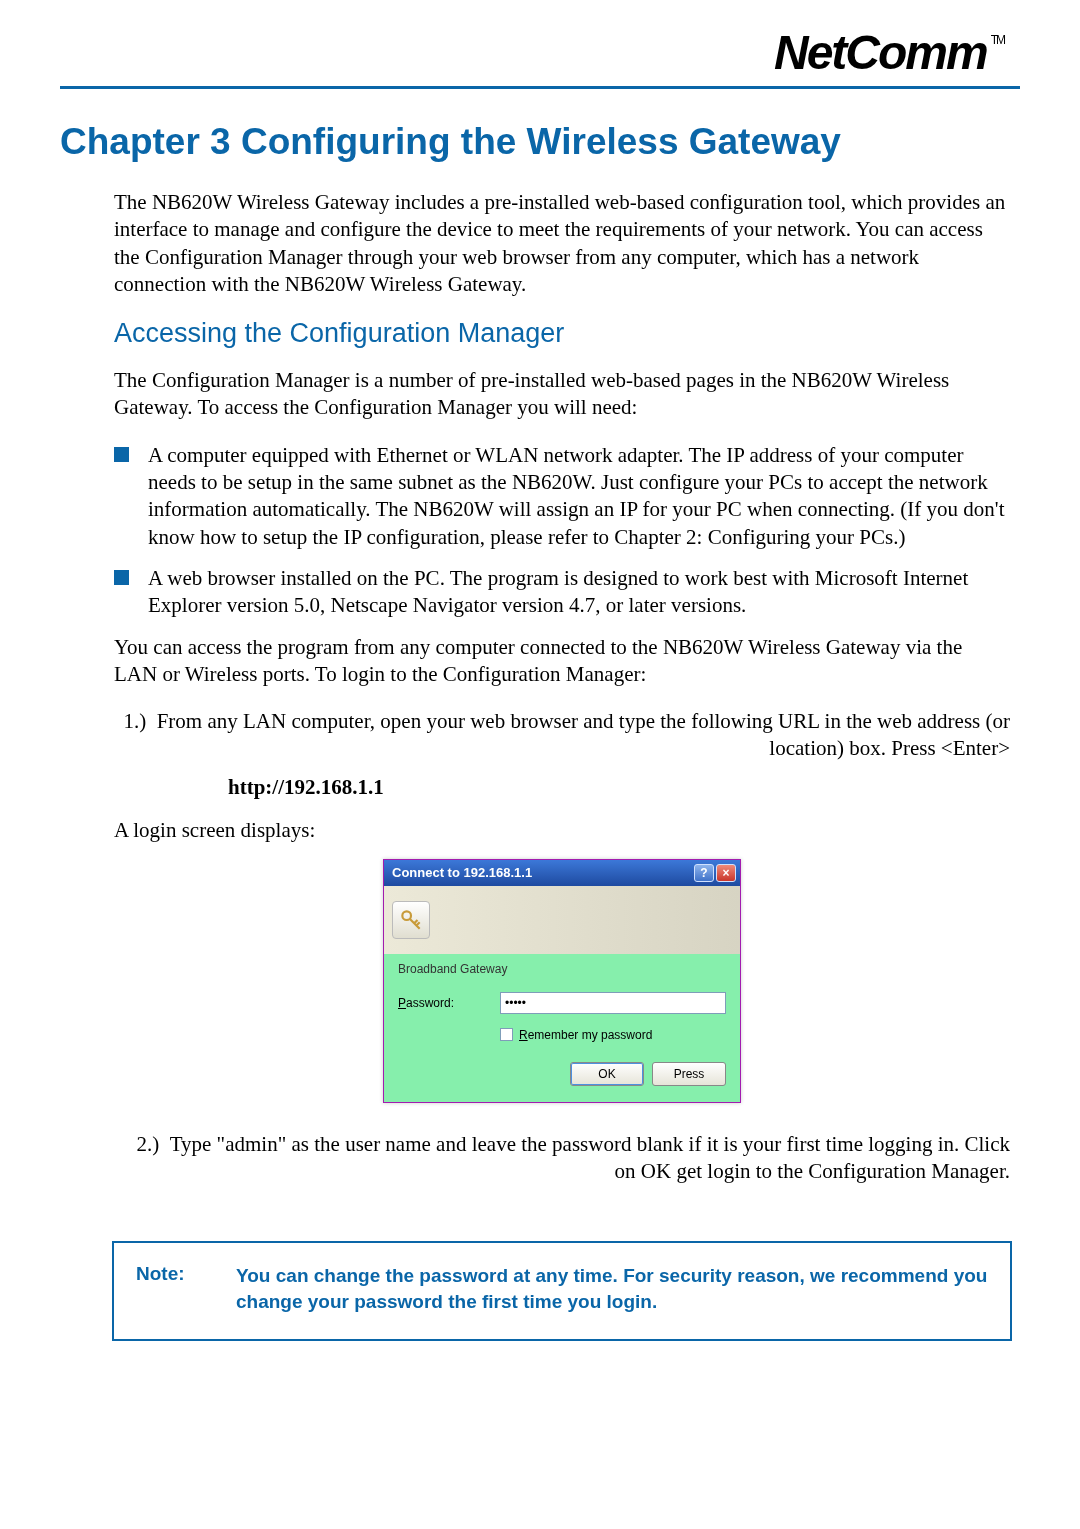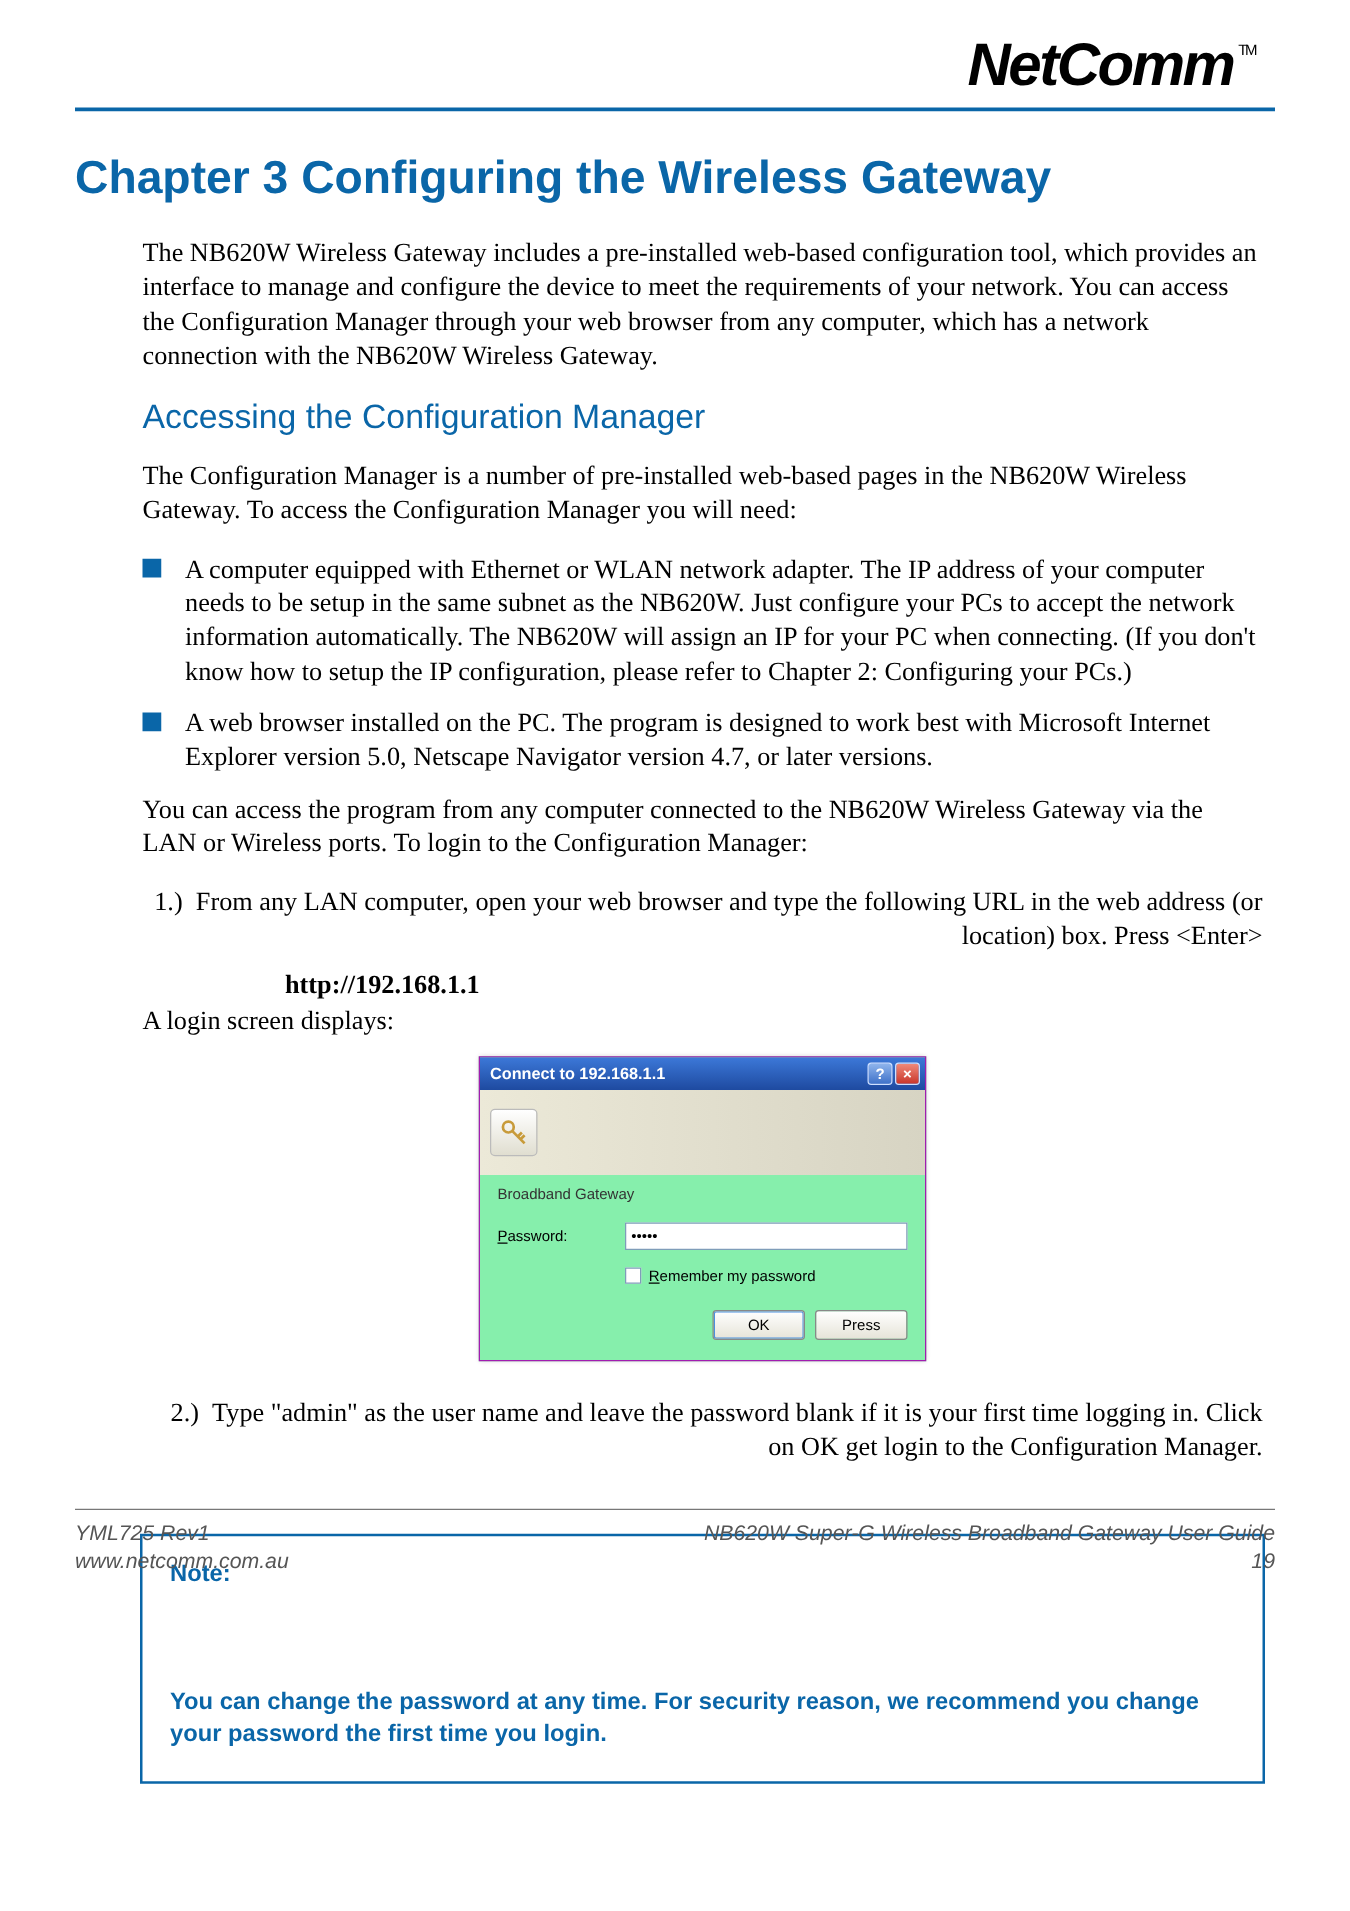--- a/index.html
+++ b/index.html
@@ -11,25 +11,25 @@
   .rule { border-top: 3px solid #0a66a8; margin: 6px 0 14px 0; }
   .chapter-title { font-family: Verdana, Arial, sans-serif; font-size: 37px; font-weight: 700; color: #0a66a8; margin-bottom: 26px; margin-top: 32px; }
   .content { padding-left: 54px; padding-right: 10px; }
   .body-text { font-size: 21px; line-height: 1.3; margin-bottom: 20px; }
   .section-title { font-family: "Segoe UI", Arial, sans-serif; font-size: 27px; color: #0a66a8; font-weight: 400; margin: 12px 0 18px 0; }
   .bullet-list { list-style: none; padding: 0; margin-bottom: 0; }
   .bullet-list li { position: relative; padding-left: 34px; font-size: 21px; line-height: 1.3; margin-bottom: 14px; }
   .bullet-list li::before { content: ""; position: absolute; left: 0; top: 5px; width: 15px; height: 15px; background: #0a66a8; }
   .num-list { list-style: none; padding: 0; text-align: right; }
   .num-list li { font-size: 21px; line-height: 1.3; margin-bottom: 12px; padding-left: 34px; text-indent: -34px; }
-  .url { font-weight: bold; margin-left: 114px; font-size: 21px; margin-bottom: 4px; }
+  .url { font-weight: bold; margin-left: 114px; font-size: 21px; margin-bottom: 18px; }
   .login-caption { font-size: 21px; margin-bottom: 16px; }
 
   .note-box { border: 2px solid #0a66a8; padding: 20px 22px 24px 22px; margin-top: 56px; margin-left: -2px; margin-right: -2px; }
-  .note-row { display: flex; flex-direction: column; }
+  .note-row { display: flex; }
   .note-label { font-family: Verdana, Arial, sans-serif; font-size: 19px; font-weight: 700; color: #0a66a8; flex: 0 0 100px; }
   .note-text { font-family: Verdana, Arial, sans-serif; font-size: 19px; font-weight: 700; color: #0a66a8; line-height: 1.35; }
 
   
   .dialog-wrap { display: flex; justify-content: center; margin: 8px 0 28px 0; }
   .dialog { width: 358px; font-family: Tahoma, Arial, sans-serif; font-size: 12px; color: #000; border: 1px solid #a21caf; box-shadow: 0 0 4px rgba(0,0,0,0.2); background: #86efac; }
   .titlebar { background: linear-gradient(to bottom, #3c78d8, #1e4aa0); color: #fff; display: flex; align-items: center; padding: 4px 4px 4px 8px; font-weight: bold; font-size: 13px; }
   .titlebar .spacer { flex: 1; }
   .tbtn { width: 20px; height: 18px; border: 1px solid #cfe0ff; border-radius: 3px; margin-left: 2px; display: flex; align-items: center; justify-content: center; font-weight: bold; font-size: 12px; background: linear-gradient(to bottom,#8fb4ec,#3f72c9); color:#fff; }
   .tbtn.close { background: linear-gradient(to bottom,#f08a7a,#c9362b); }
@@ -141,27 +141,14 @@
 
     <div class="note-box">
       <div class="note-row">
         <div class="note-label">Note:</div>
         <div class="note-text">You can change the password at any time. For security reason, we recommend you change your password the first time you login.</div>
       </div>
     </div>
 
   </div>
 
-  <div class="footer">
-    <div class="line"></div>
-    <div class="footer-row">
-      <div class="footer-left">
-        <div>YML725 Rev1</div>
-        <div>www.netcomm.com.au</div>
-      </div>
-      <div class="footer-right">
-        <div>NB620W Super-G Wireless Broadband  Gateway User Guide</div>
-        <div>19</div>
-      </div>
-    </div>
-  </div>
 
 </div>
 
 </body></html>

